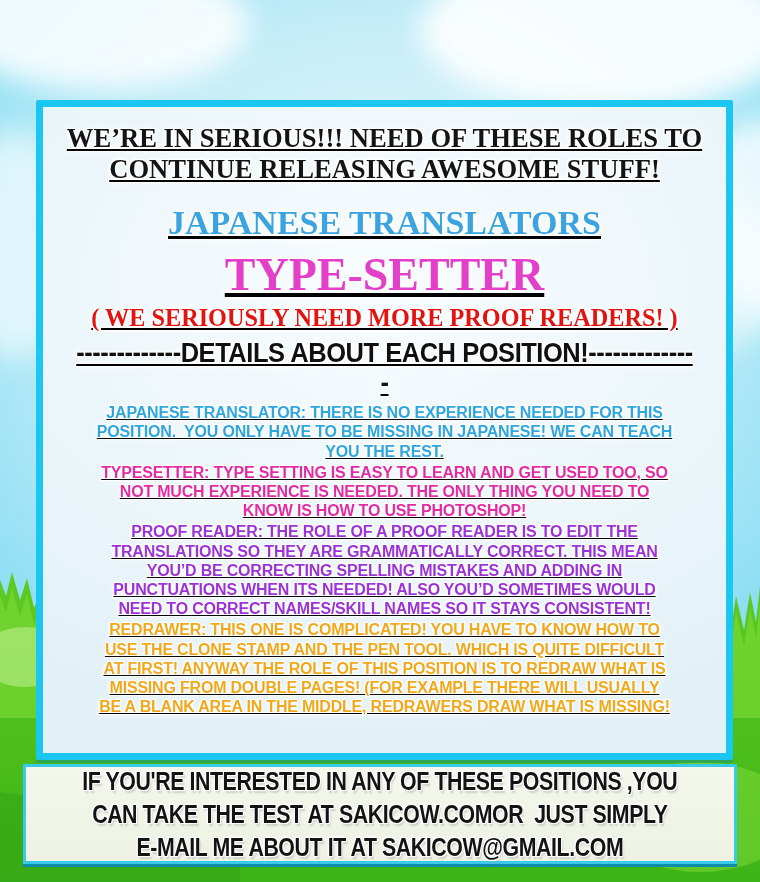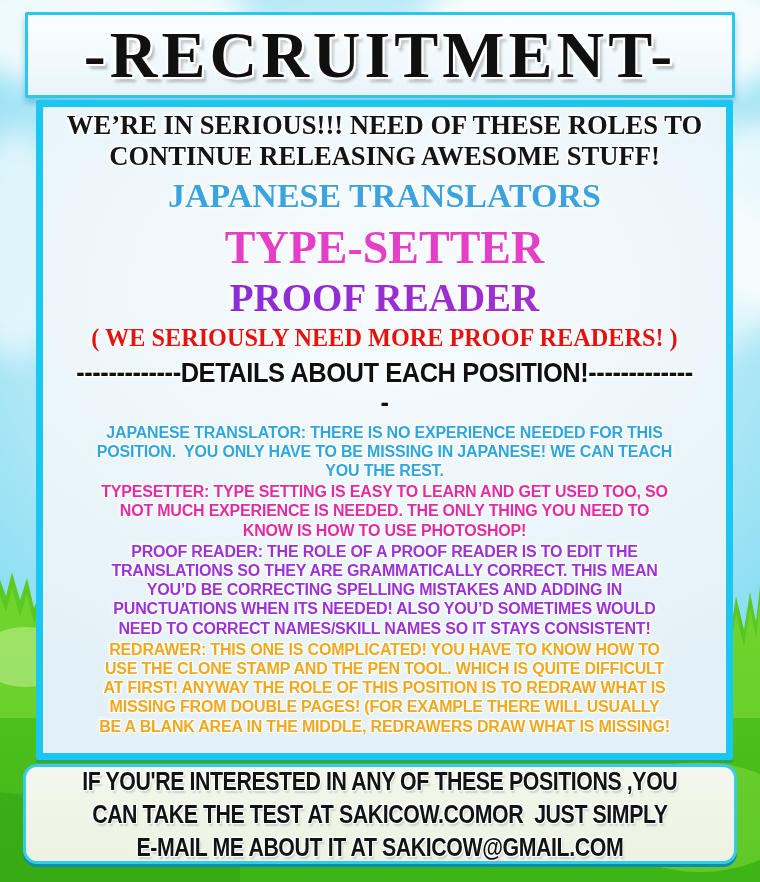--- a/index.html
+++ b/index.html
@@ -35,53 +35,53 @@
       0 0 6px #fff,4px 5px 3px rgba(70,70,70,.38);
   }
   
   .panel{
     position:absolute;left:36px;top:100px;width:697px;height:660px;
     box-sizing:border-box;border:7px solid #1bc6f0;border-radius:2px;
     background:radial-gradient(90% 70% at 50% 28%,
       #f8fcfe 0%, #ecf6fa 55%, #e2f1f7 100%);
     box-shadow:0 3px 0 rgba(10,130,170,.4);
   }
-  .panel-content{padding-top:2px;text-align:center;}
+  .panel-content{padding-top:15px;text-align:center;text-decoration:underline;}
   .glow{
     text-shadow:-1px -1px 0 #fff,1px -1px 0 #fff,-1px 1px 0 #fff,1px 1px 0 #fff,
       0 0 5px #fff,0 0 8px rgba(255,255,255,.9);
   }
   .pre{white-space:pre;}
   .headline{
     font-family:"Liberation Serif",serif;font-weight:bold;
     font-size:28px;line-height:31px;color:#141414;transform:scaleX(.95);
   }
   .role{font-family:"Liberation Serif",serif;font-weight:bold;line-height:1.14;}
-  .role-0{font-size:34px;margin-top:6px;}
+  .role-0{font-size:34px;margin-top:20px;}
   .role-1{font-size:46px;margin-top:6px;text-align:center;}
   .role-2{font-size:32px;margin-top:4px;}
   .role-3{font-size:39px;margin-top:2px;}
   .grad-wrap{filter:drop-shadow(0 0 2px #fff) drop-shadow(0 0 3px #fff);}
   .note{
     font-family:"Liberation Serif",serif;font-weight:bold;
     font-size:25px;line-height:29px;margin-top:2px;transform:scaleX(.97);
   }
   .details-header{
     font-weight:bold;font-size:28px;line-height:30px;color:#101010;
     margin-top:6px;transform:scaleX(.91);letter-spacing:-.5px;
   }
   .para{
     font-weight:bold;font-size:16px;line-height:19.2px;
     letter-spacing:-.2px;margin-top:2px;
   }
   .para.first{margin-top:5px;}
   
   .contact{
     position:absolute;left:23px;top:764px;width:714px;height:100px;
-    box-sizing:border-box;border:3px solid #38cbe9;border-radius:14px;
+    box-sizing:border-box;border:3px solid #38cbe9;border-radius:0;
     background:linear-gradient(180deg,#f4f7ec 0%,#edf2e3 100%);
     box-shadow:0 3px 0 #0d8cab;
     display:flex;align-items:center;justify-content:center;
   }
   .contact-text{
     font-weight:bold;font-size:26px;line-height:33px;color:#131313;
     text-align:center;transform:scaleX(.82);letter-spacing:-.5px;
     text-shadow:-1px -1px 0 #fff,1px -1px 0 #fff,-1px 1px 0 #fff,1px 1px 0 #fff,
       0 0 5px #fff,2px 3px 2px rgba(120,120,120,.35);
   }
@@ -107,38 +107,32 @@
     </defs>
     <path fill="url(#gfill)" d="M0,18 L6,34 L12,10 L20,38 L27,16 L34,46 L42,26 L50,58 L58,40 L68,72 L80,56 L92,88 L110,80 L126,100 L160,108 L220,118 L300,124 L400,126 L480,120 L560,108 L600,112 L618,86 L628,108 L638,74 L648,102 L658,62 L666,96 L674,54 L682,92 L690,48 L698,86 L706,42 L714,80 L722,38 L730,74 L736,34 L744,68 L750,30 L756,60 L760,24 L760,320 L0,320 Z"></path>
     <g transform="translate(0,16)" opacity="0.5">
       <path fill="#86e03a" d="M0,18 L6,34 L12,10 L20,38 L27,16 L34,46 L42,26 L50,58 L58,40 L68,72 L80,56 L92,88 L110,80 L126,100 L160,108 L220,118 L300,124 L400,126 L480,120 L560,108 L600,112 L618,86 L628,108 L638,74 L648,102 L658,62 L666,96 L674,54 L682,92 L690,48 L698,86 L706,42 L714,80 L722,38 L730,74 L736,34 L744,68 L750,30 L756,60 L760,24 L760,140 L0,140 Z"></path>
     </g>
     <ellipse cx="700" cy="255" rx="95" ry="55" fill="#8ae23e" opacity="0.45"></ellipse>
     <ellipse cx="25" cy="95" rx="45" ry="30" fill="#c9f3a0" opacity="0.5"></ellipse>
     <path fill="#2f9e12" opacity="0.45" d="M0,230 L240,260 L240,320 L0,320 Z"></path>
   </svg>
 
-  <div class="banner">
-    <div class="banner-title">-RECRUITMENT-</div>
-  </div>
 
   <div class="panel">
     <div class="panel-content">
 
       <div class="headline glow pre">WE’RE IN SERIOUS!!! NEED OF THESE ROLES TO
 CONTINUE RELEASING AWESOME STUFF!</div>
 
       <div class="role role-0 glow" style="color: rgb(58, 163, 224);">JAPANESE TRANSLATORS</div>
 
       <div class="role role-1 glow" style="color: rgb(228, 63, 201);">TYPE-SETTER</div>
 
 
-      <div class="grad-wrap">
-        <div class="role role-3" style="color: transparent; background-image: linear-gradient(90deg, rgb(124, 42, 226), rgb(178, 50, 196)); background-clip: text;">PROOF READER</div>
-      </div>
 
       <div class="note glow" style="color: rgb(228, 19, 16);">( WE SERIOUSLY NEED MORE PROOF READERS! )</div>
 
       <div class="details-header glow">-------------DETAILS ABOUT EACH POSITION!--------------</div>
 
       <div class="para first glow pre" style="color: rgb(46, 166, 224);">JAPANESE TRANSLATOR: THERE IS NO EXPERIENCE NEEDED FOR THIS
 POSITION.  YOU ONLY HAVE TO BE MISSING IN JAPANESE! WE CAN TEACH
 YOU THE REST.</div>
 
       <div class="para glow pre" style="color: rgb(227, 43, 166);">TYPESETTER: TYPE SETTING IS EASY TO LEARN AND GET USED TOO, SO

